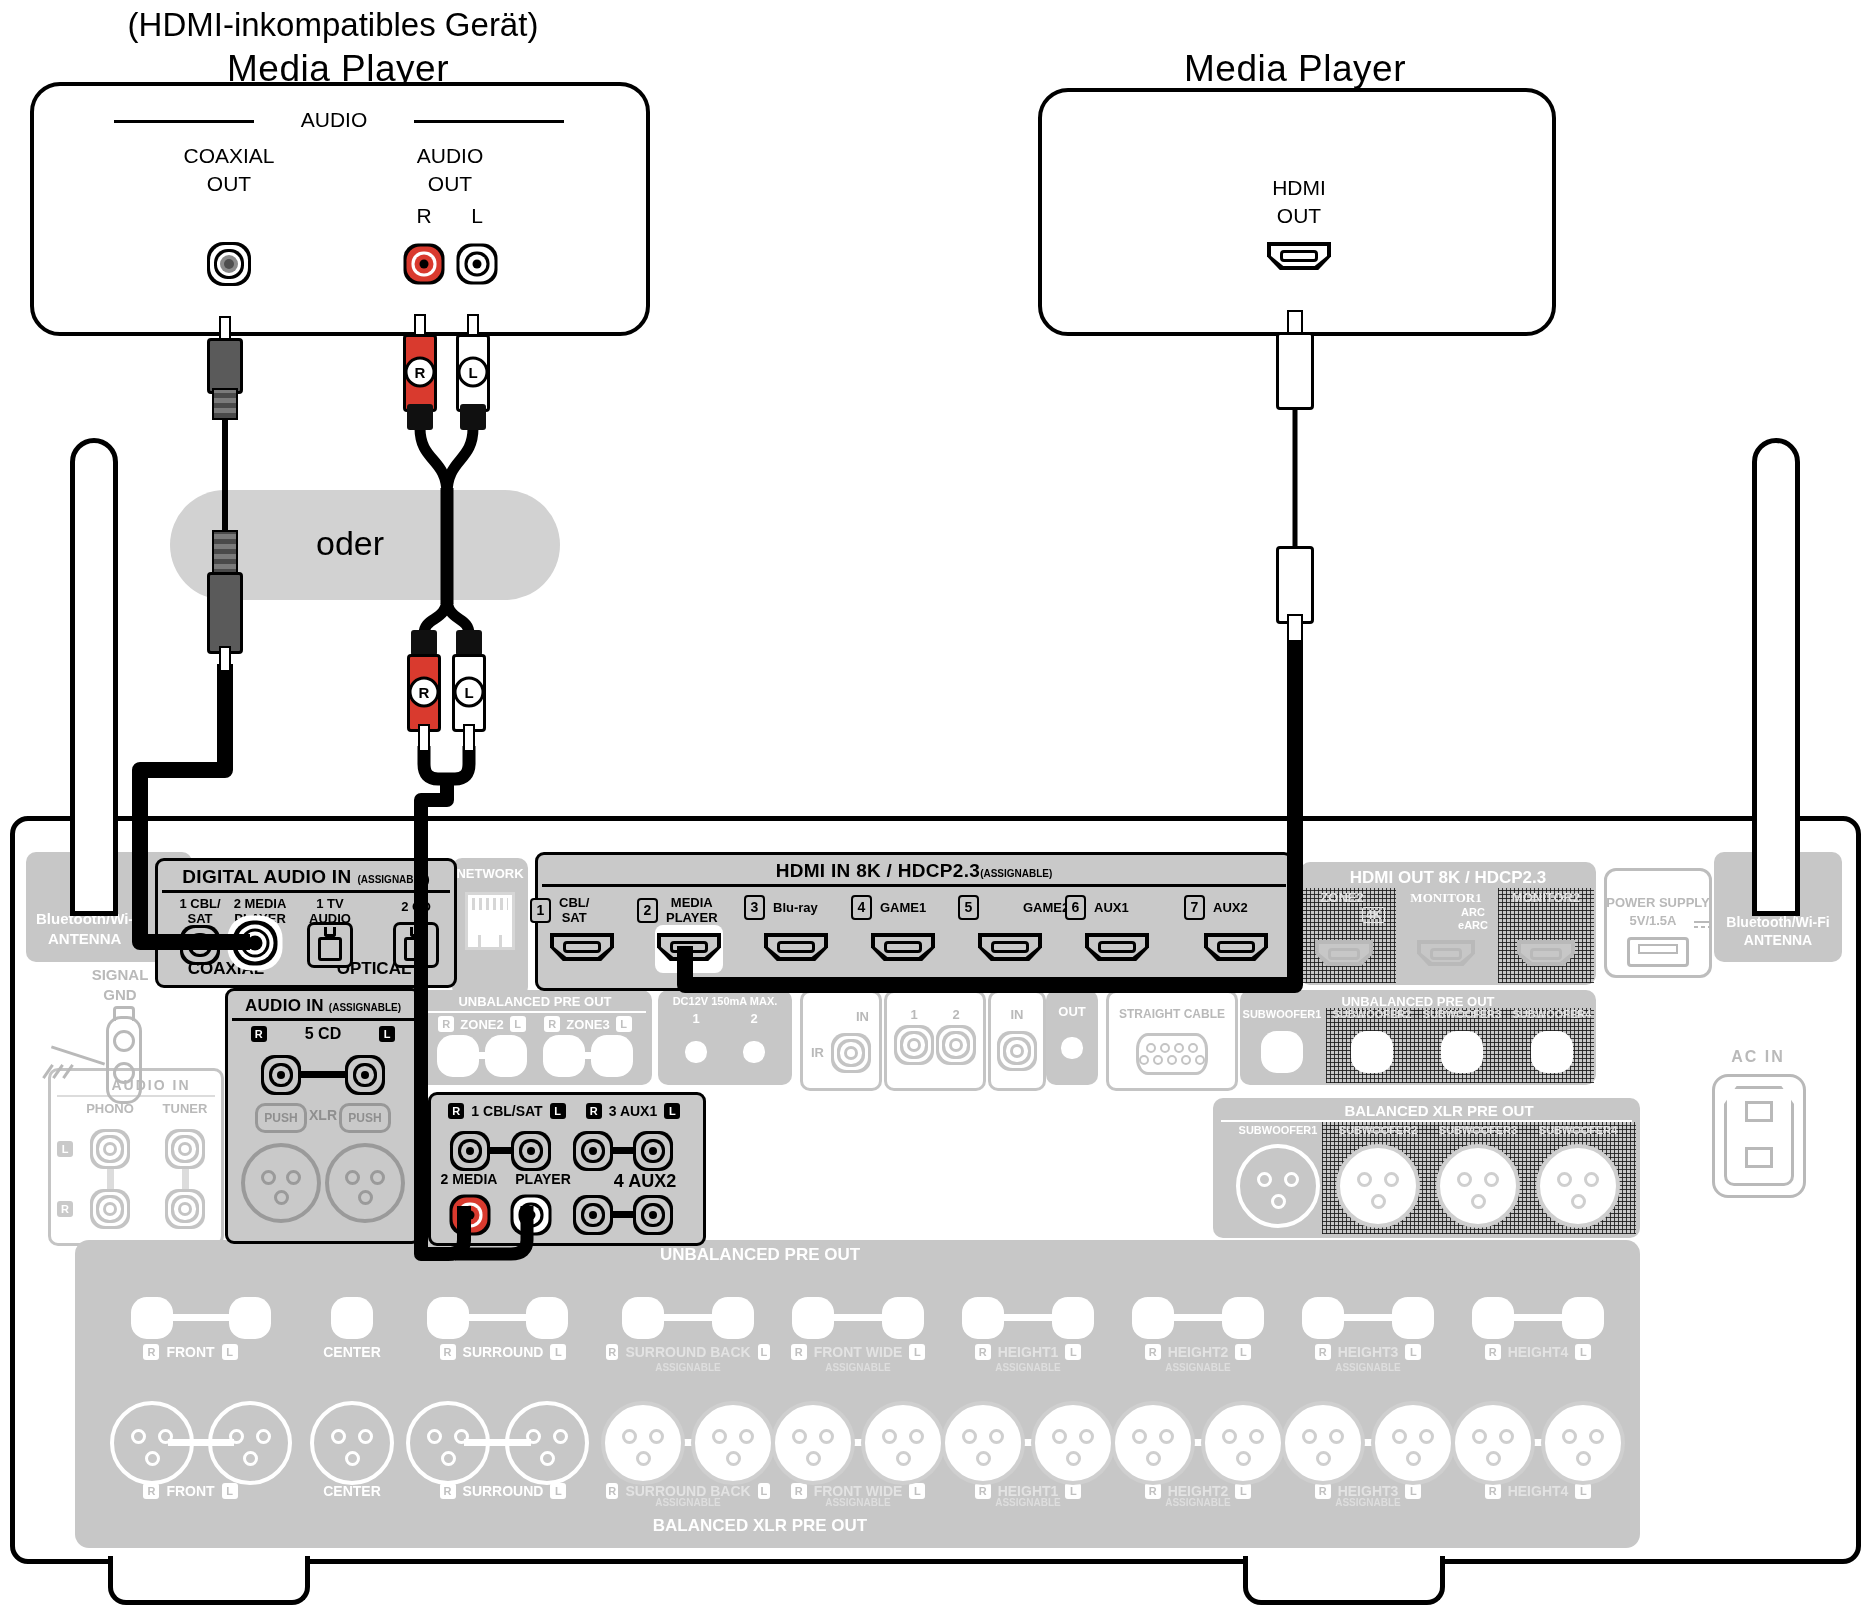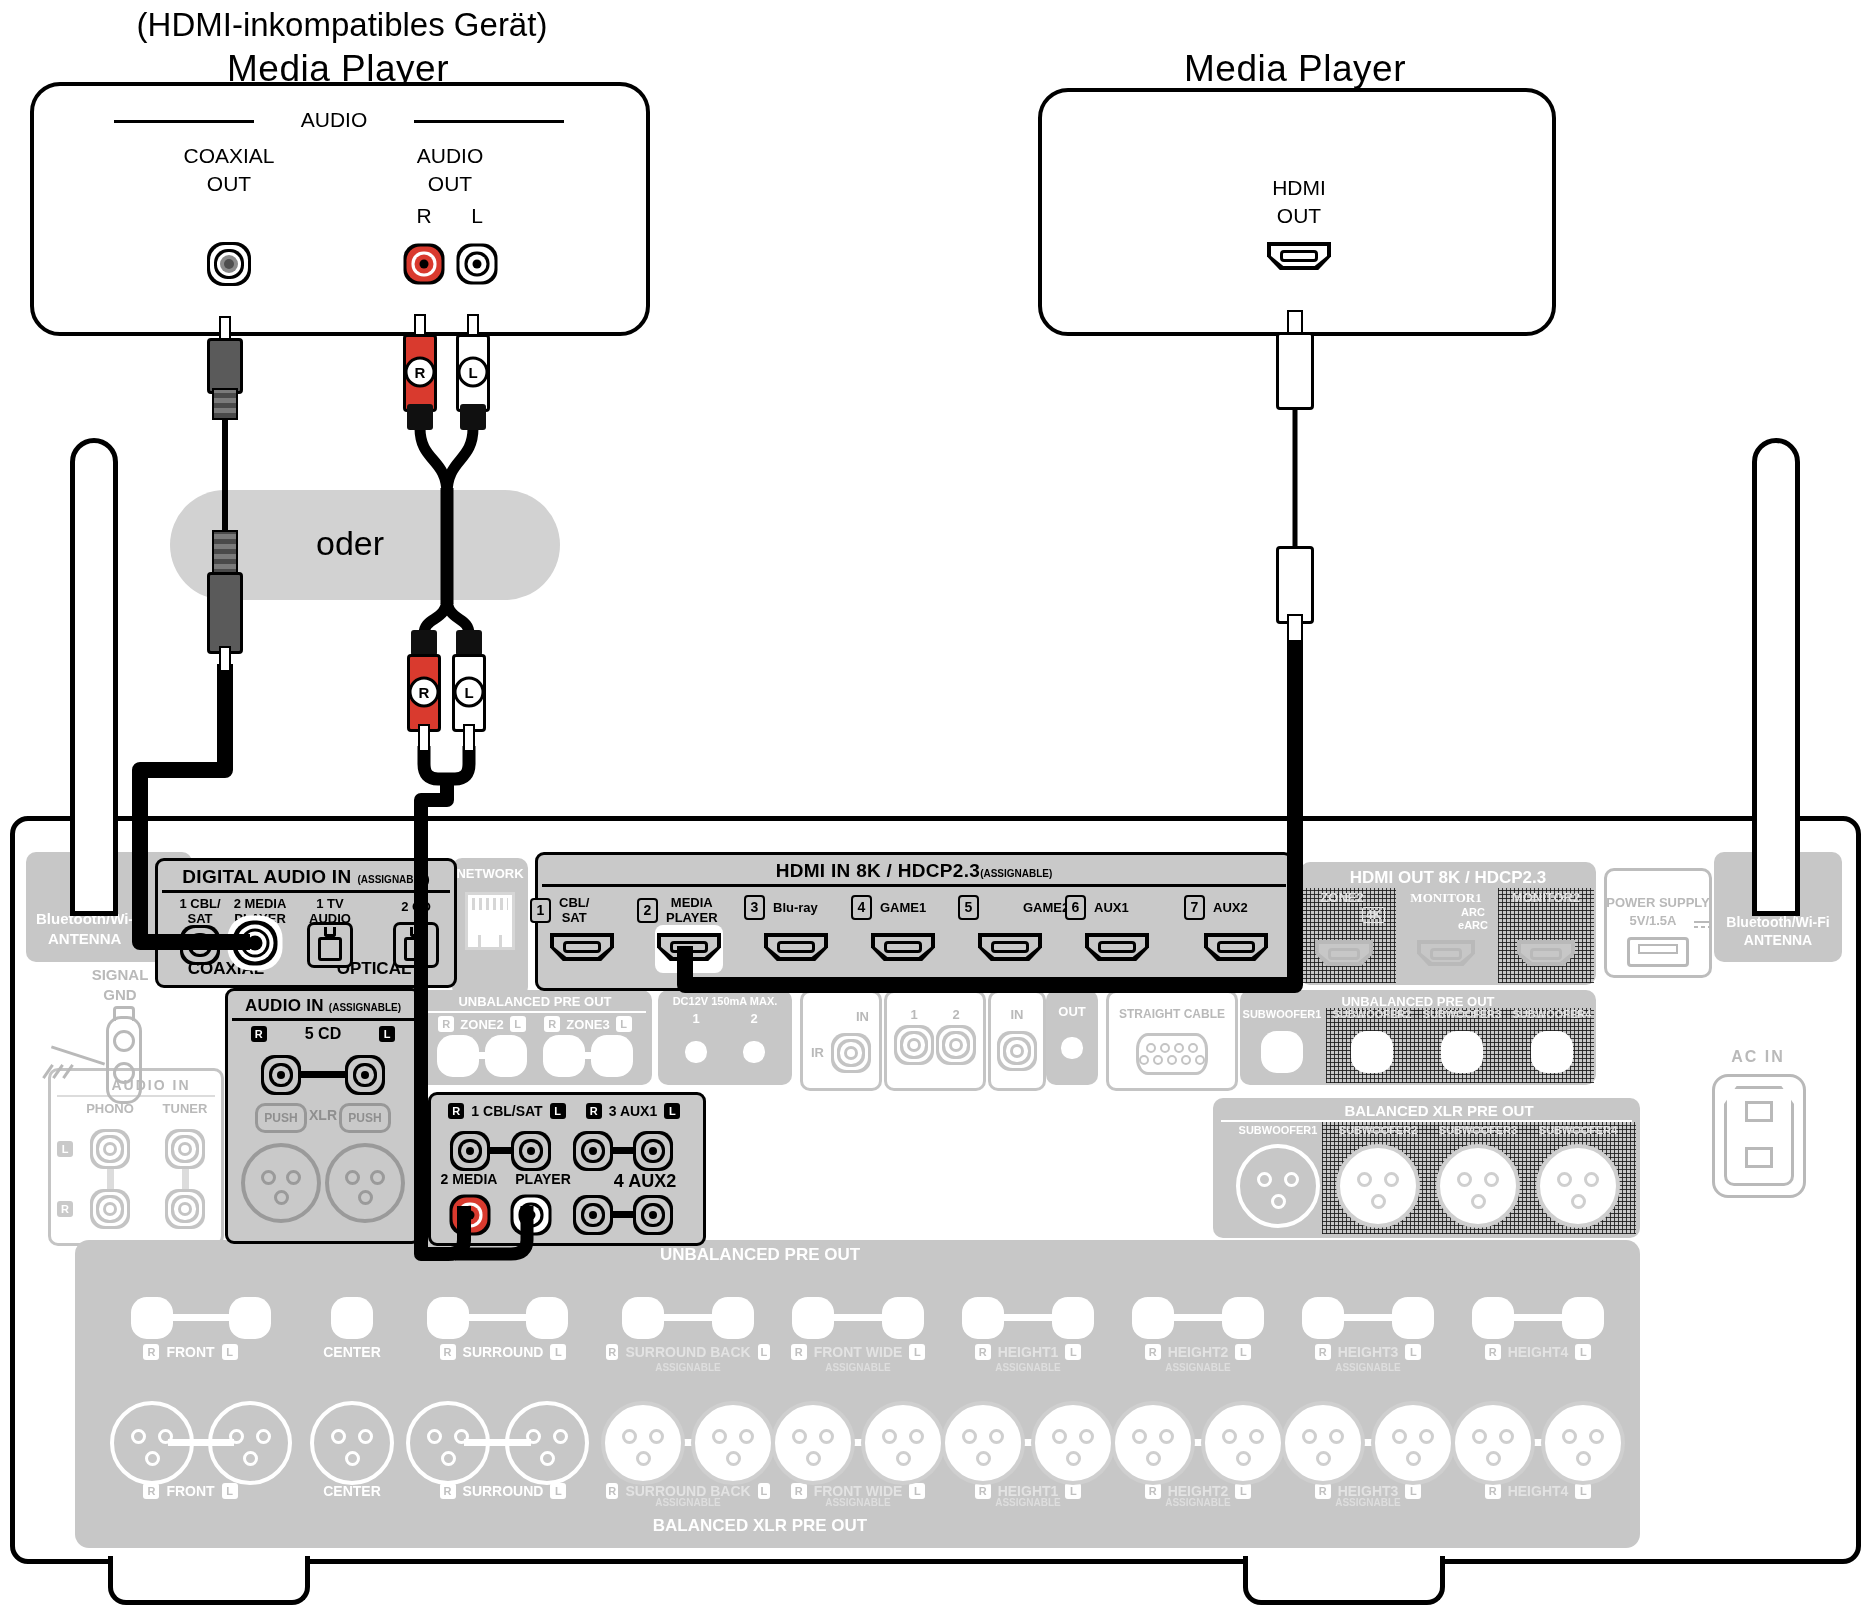--- a/index.html
+++ b/index.html
@@ -138,21 +138,21 @@
   .numbox{width:17px;height:21px;border:2.5px solid #000;border-radius:4px;background:#c9c9c9;
      font:bold 14px/21px "Liberation Sans",sans-serif;text-align:center;flex:0 0 auto;}
   .portlbl{font:bold 13px/15px "Liberation Sans",sans-serif;}
   .cell{position:absolute;background:#c7c7c7;}
   .cellrowlbl{position:absolute;left:0;right:0;display:flex;justify-content:center;align-items:center;gap:7px;}
   .asg{position:absolute;left:0;right:0;text-align:center;font:bold 10px/12px "Liberation Sans",sans-serif;color:#dedede;}
 </style>
 </head>
 <body>
 
-<div class="abs cx ctr sub nw" style="left:342px;top:6px;">(HDMI-inkompatibles Gerät)</div>
+<div class="abs cx ctr sub nw" style="left:333px;top:6px;">(HDMI-inkompatibles Gerät)</div>
 <div class="abs cx ctr bigtitle nw" style="left:338px;top:48px;">Media Player</div>
 <div class="abs cx ctr bigtitle nw" style="left:1295px;top:48px;">Media Player</div>
 
 <div class="abs devbox" style="left:30px;top:82px;width:612px;height:246px;">
   <div class="abs cx lbl21 nw" style="left:300px;top:22px;">AUDIO</div>
   <div class="abs divline" style="left:80px;top:34px;width:140px;"></div>
   <div class="abs divline" style="left:380px;top:34px;width:150px;"></div>
   <div class="abs cx ctr lbl21 nw" style="left:195px;top:58px;">COAXIAL</div>
   <div class="abs cx ctr lbl21 nw" style="left:195px;top:86px;">OUT</div>
   <div class="abs cx ctr lbl21 nw" style="left:416px;top:58px;">AUDIO</div>
@@ -260,21 +260,21 @@
       <i class="n"></i>
       <i class="s"></i>
     </div>
   <div class="hdmi dim" style="left:246px;top:78px;width:58px;height:26px;">
       <i class="o"></i>
       <i class="n"></i>
       <i class="s"></i>
     </div>
 </div>
 
-<div class="abs wbox" style="left:1604px;top:868px;width:102px;height:104px;border-color:#bdbdbd;">
+<div class="abs wbox" style="left:1604px;top:868px;width:102px;height:104px;border-color:#bdbdbd;border-radius:12px;">
   <div class="abs cx dt b nw" style="left:51px;top:24px;font-size:13px;">POWER SUPPLY</div>
   <div class="abs cx dt b nw" style="left:46px;top:42px;font-size:13px;"><span>5V/1.5A</span></div>
   <div class="abs dc" style="left:82px;top:46px;"></div>
   <div class="usb" style="left:51px;top:66px;"></div>
 </div>
 
 <div class="abs panel" style="left:155px;top:858px;width:296px;height:124px;">
   <div class="abs" style="left:0;right:0;top:5px;display:flex;justify-content:center;align-items:baseline;gap:6px;">
     <span class="hdr">DIGITAL AUDIO IN</span>
     <span class="hdr-s">(ASSIGNABLE)</span>

